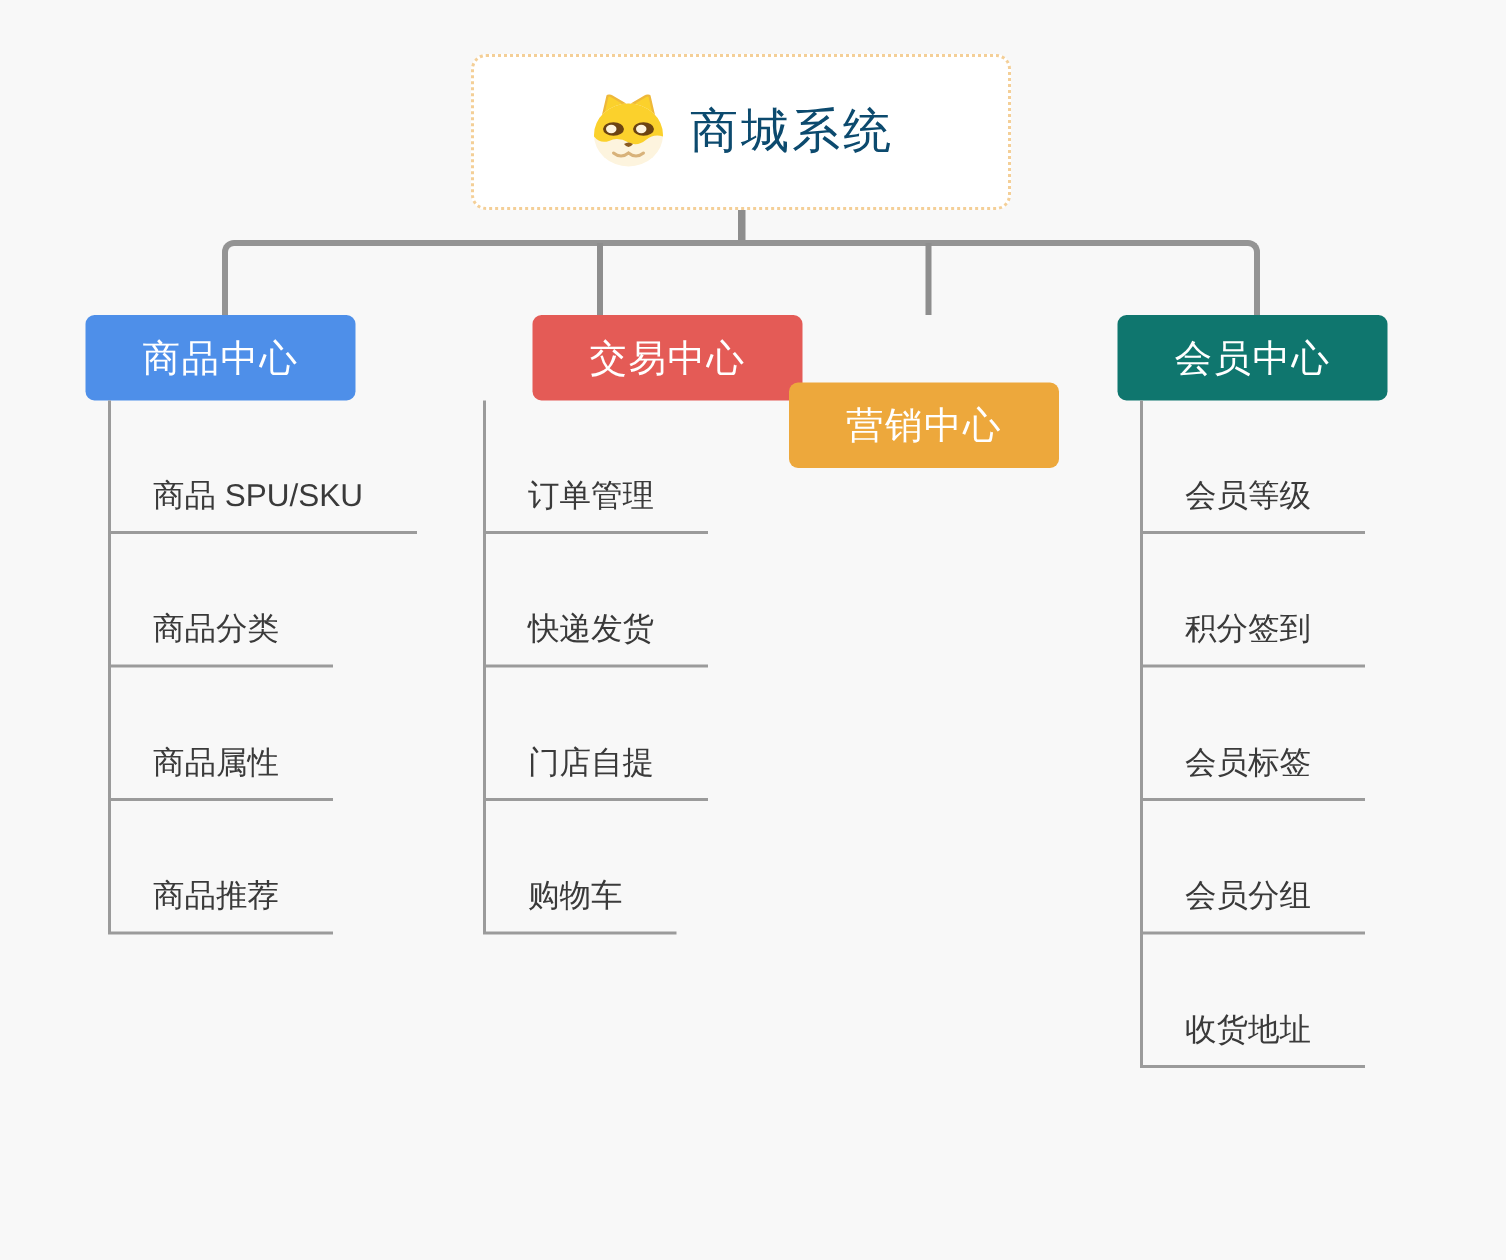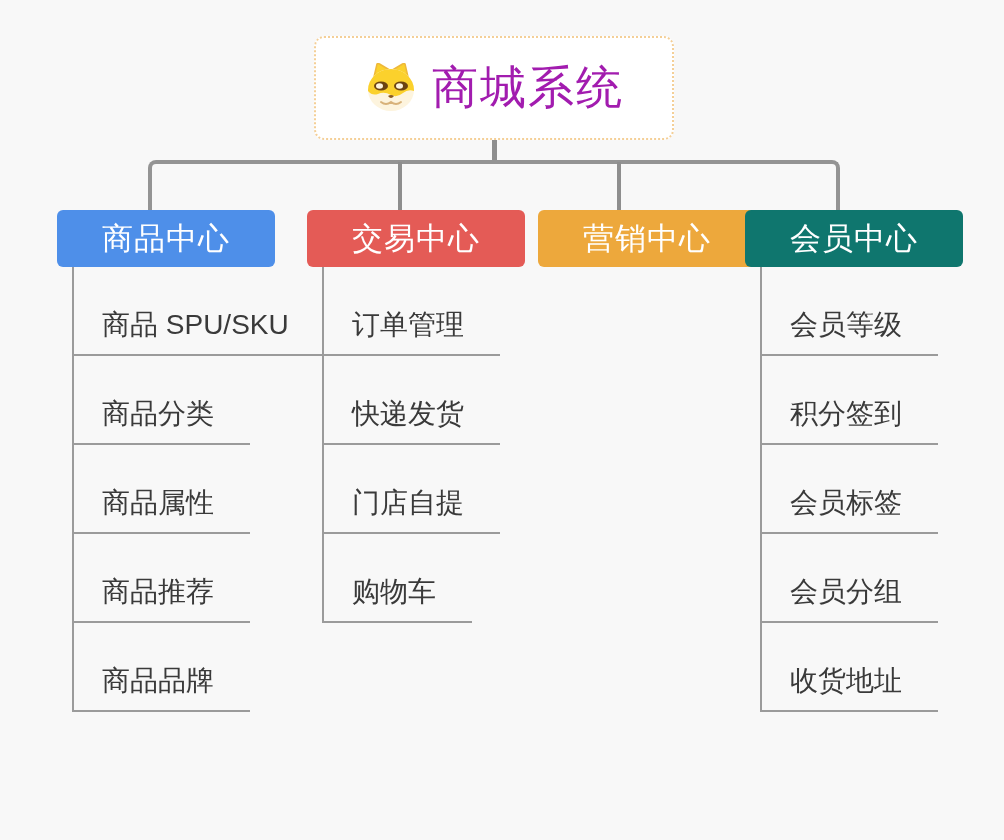--- a/index.html
+++ b/index.html
@@ -23,23 +23,23 @@
     width: 360px; height: 104px;
     background: #ffffff;
     border: 2px dotted #f4cf97;
     border-radius: 10px;
     display: flex;
     align-items: center;
     justify-content: center;
     gap: 14px;
   }
   .root-title {
-    font-size: 46px;
+    font-size: 32px;
     letter-spacing: 2px;
-    color: #a21caf;
+    color: #0c4a6e;
     white-space: nowrap;
   }
   .root-icon { width: 54px; height: 50px; flex: 0 0 auto; }
 
   
   .stem {
     position: absolute;
     left: 492px; top: 140px;
     width: 5px; height: 22px;
     background: #8e8e8e;
@@ -62,49 +62,49 @@
   .drop-3 { left: 617px; }
 
   
   .branch {
     position: absolute;
     top: 210px;
     width: 250px;
   }
   .branch:nth-of-type(1) { left: 57px;  }
   .branch:nth-of-type(2) { left: 307px; }
-  .branch:nth-of-type(3) { left: 538px; }
+  .branch:nth-of-type(3) { left: 526px; margin-top: 45px; }
   .branch:nth-of-type(4) { left: 745px; }
 
   .branch-box {
-    width: 218px; height: 57px;
+    width: 180px; height: 57px;
     border-radius: 6px;
     display: flex;
     align-items: center;
     justify-content: center;
     color: #ffffff;
-    font-size: 31px;
+    font-size: 25px;
     letter-spacing: 1px;
     white-space: nowrap;
   }
 
   .branch-children {
     margin-left: 15px;
     border-left: 2px solid #9b9b9b;
   }
   .branch-child {
     height: 89px;
     display: flex;
     align-items: flex-end;
   }
   .child-label {
     display: inline-block;
     border-bottom: 2px solid #9b9b9b;
     padding: 0 36px 10px 28px;
-    font-size: 28px;
+    font-size: 21px;
     color: #3a3a3a;
     white-space: nowrap;
   }
 </style>
 </head>
 <body>
 
 <div id="canvas">
 
   <div class="root-node">
@@ -150,28 +150,25 @@
 
 
     <div class="branch-child">
       <span class="child-label">商品属性</span>
     </div>
 
     <div class="branch-child">
       <span class="child-label">商品推荐</span>
     </div>
 
-    <div class="branch-child">
-      <span class="child-label">商品品牌</span>
-    </div>
-  </div>
-    </div>
-
-    <div class="branch">
-      <div class="branch-box" style="background: rgb(228, 91, 86);">交易中心</div>
+  </div>
+    </div>
+
+    <div class="branch">
+      <div class="branch-box" style="background: rgb(228, 91, 86); margin-left: 48px;">交易中心</div>
       <div class="branch-children">
     <div class="branch-child">
       <span class="child-label">订单管理</span>
     </div>
 
 
     <div class="branch-child">
       <span class="child-label">快递发货</span>
     </div>
 

